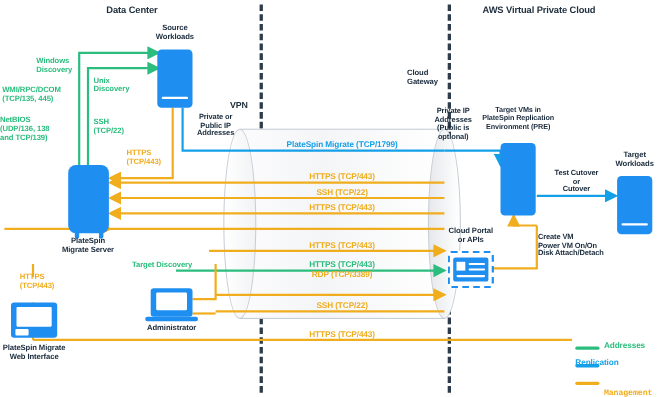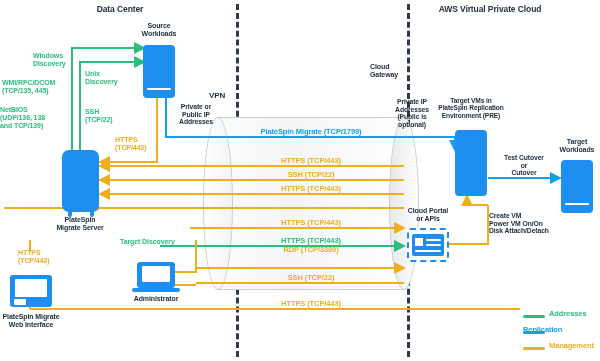--- a/index.html
+++ b/index.html
@@ -225,16 +225,16 @@
   <div class="txt t-amber ctr" style="left:311px; top:300px; font-size:7.5px;">HTTPS (TCP/443)</div>
 
   <div>
     <div class="legend-swatch" style="left:523px; top:315px; width:22px; background:#2bbd7e;"></div>
     <div class="txt t-green lft" style="left:549px; top:310px; font-size:7.5px;">Addresses</div>
 
     <div class="legend-swatch" style="left:523px; top:331px; width:22px; background:#14a0e8;"></div>
     <div class="txt t-blue lft" style="left:523px; top:326px; font-size:7.5px;">Replication</div>
 
     <div class="legend-swatch" style="left:523px; top:347px; width:22px; background:#f0ad1e;"></div>
-    <div class="txt t-amber lft" style="left:549px; top:342px; font-size:7.5px;">Management</div>
+    <div class="txt t-amber lft" style="left:549px; top:354px; font-size:7.5px;font-family:Liberation Mono, monospace;">Management</div>
   </div>
 
 </div>
 
 </body></html>

